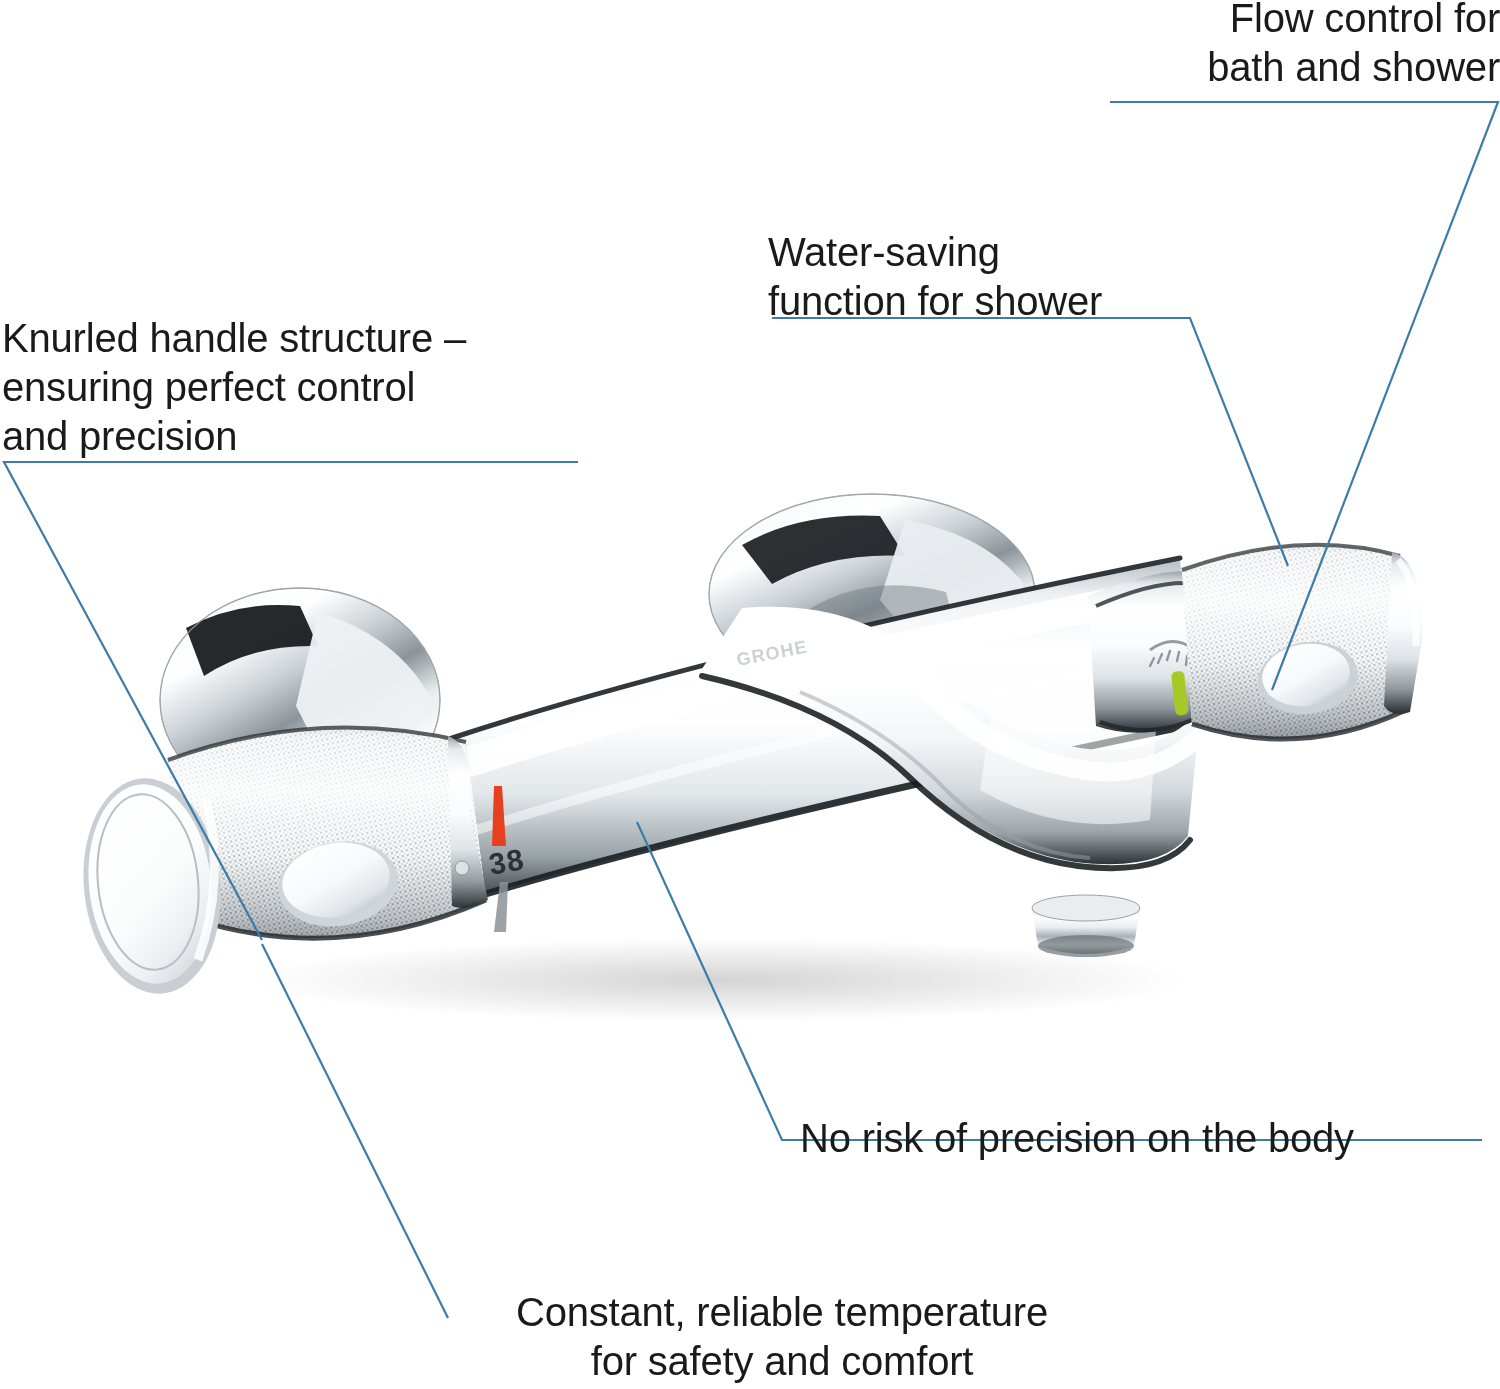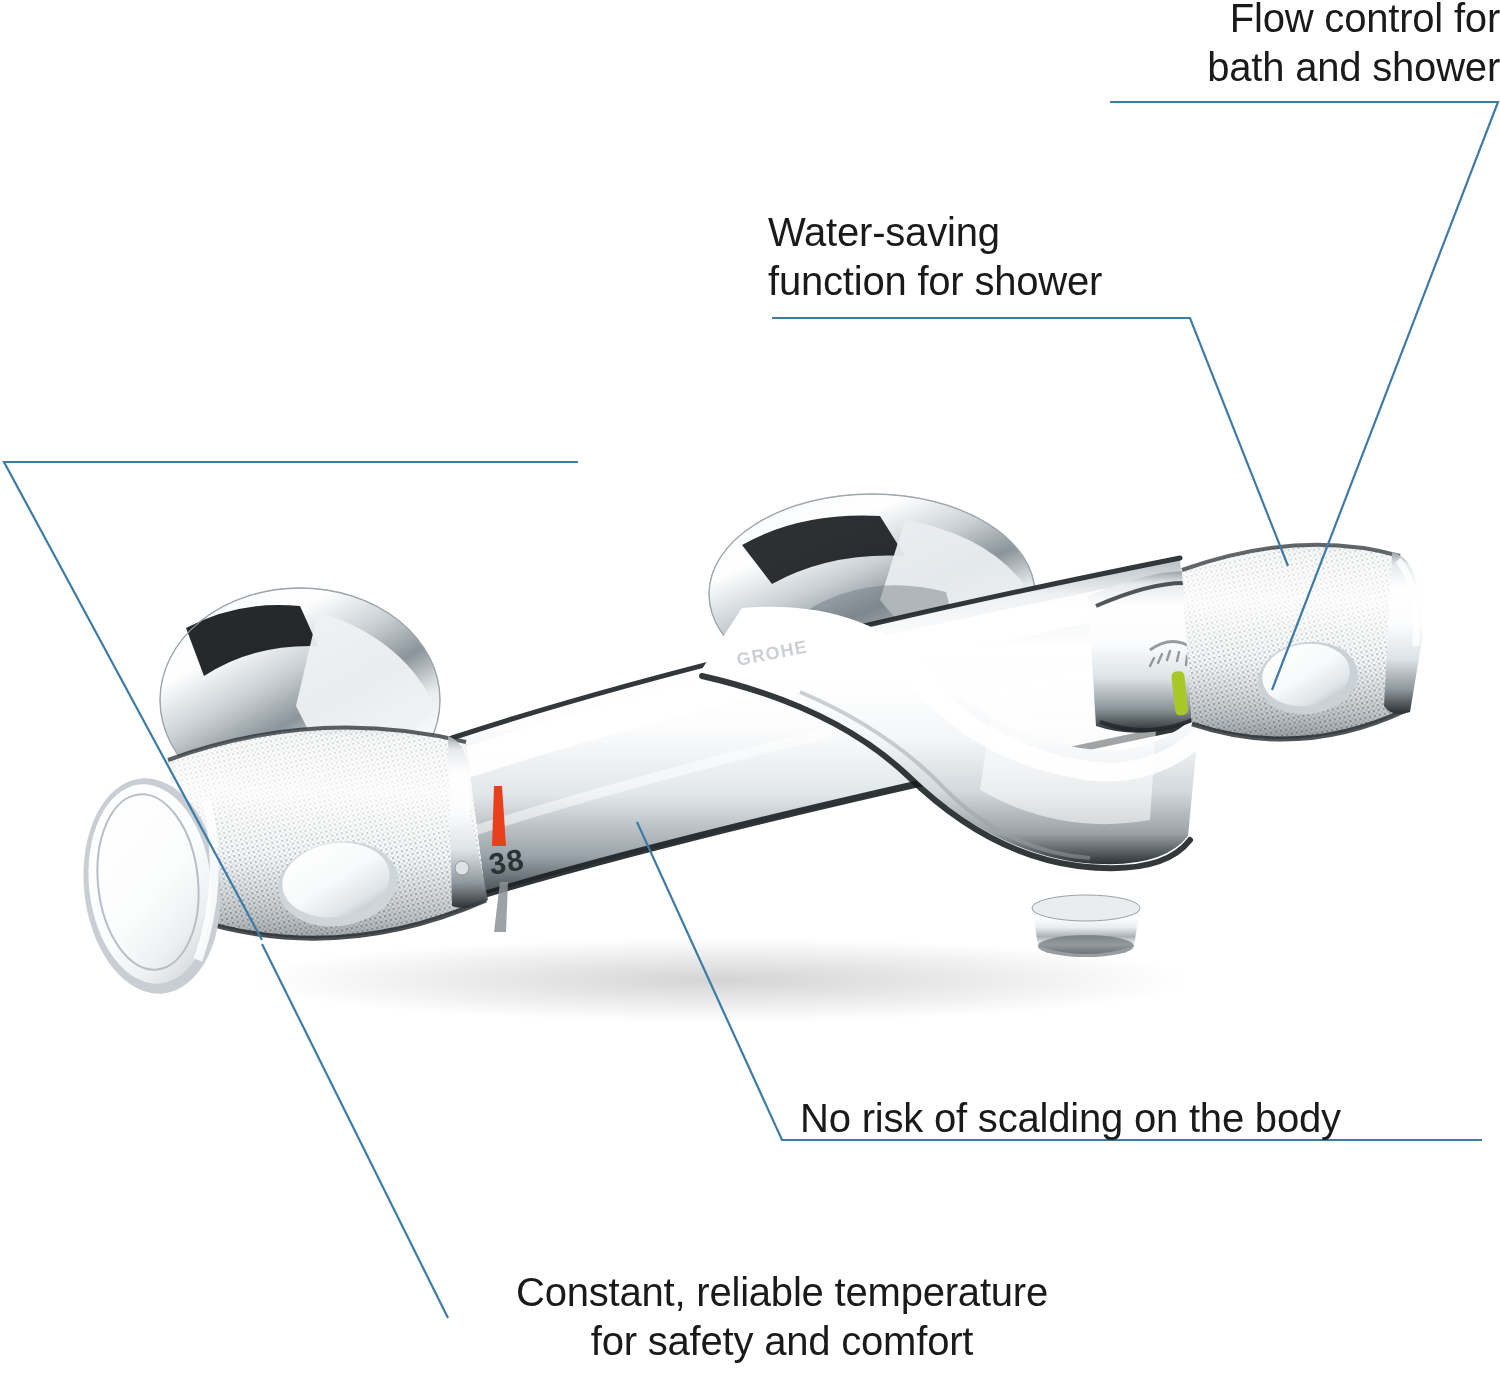--- a/index.html
+++ b/index.html
@@ -19,21 +19,21 @@
   .callout{
     position:absolute;
     color:#1a1a1a;
     font-weight:400;
     font-size:40px;
     line-height:1.22;
     letter-spacing:-0.2px;
     white-space:pre-line;
   }
   .callout.right{text-align:right;}
-  .callout.left{text-align:left;}
+  .callout.left{text-align:left;margin-top:20px;}
 
   #callout-flow      {left:1108px; top:-6px;  width:392px;}
   #callout-water     {left:768px;  top:208px; width:440px;}
   #callout-knurled   {left:2px;    top:294px; width:600px;}
   #callout-scald     {left:800px;  top:1094px;width:690px;}
   #callout-constant  {left:452px;  top:1268px;width:660px;text-align:center;}
 
   
   #lines,#product{position:absolute;left:0;top:0;width:1500px;height:1389px;}
   #lines{pointer-events:none;}
@@ -269,19 +269,22 @@
       <path d="M448 1318 L262 944"></path>
     </g>
   </svg>
 
   <div class="callout right" id="callout-flow">Flow control for
 bath and shower</div>
 
   <div class="callout left" id="callout-water">Water-saving
 function for shower</div>
 
-
-  <div class="callout left" id="callout-scald">No risk of scalding on the body</div>
+  <div class="callout left" id="callout-knurled">Knurled handle structure –
+ensuring perfect control
+and precision</div>
+
+  <div class="callout left" id="callout-scald">No risk of precision on the body</div>
 
   <div class="callout left" id="callout-constant">Constant, reliable temperature
 for safety and comfort</div>
 
 </div>
 
 </body></html>

